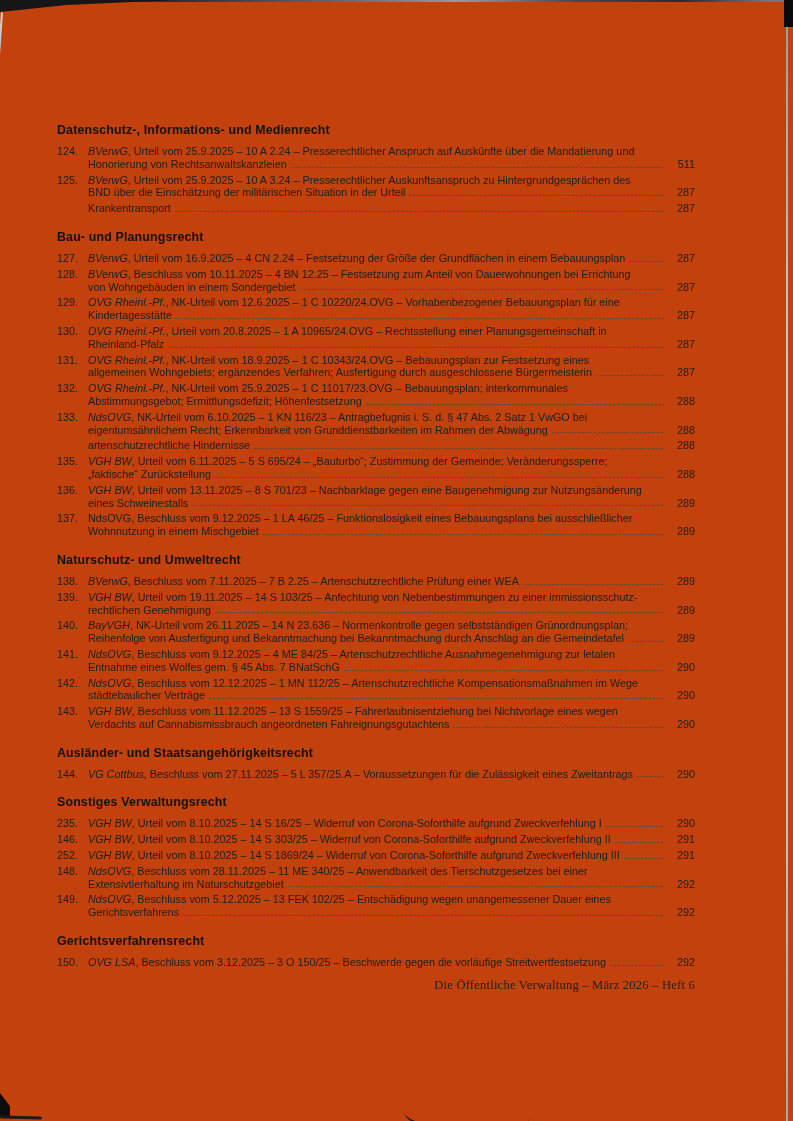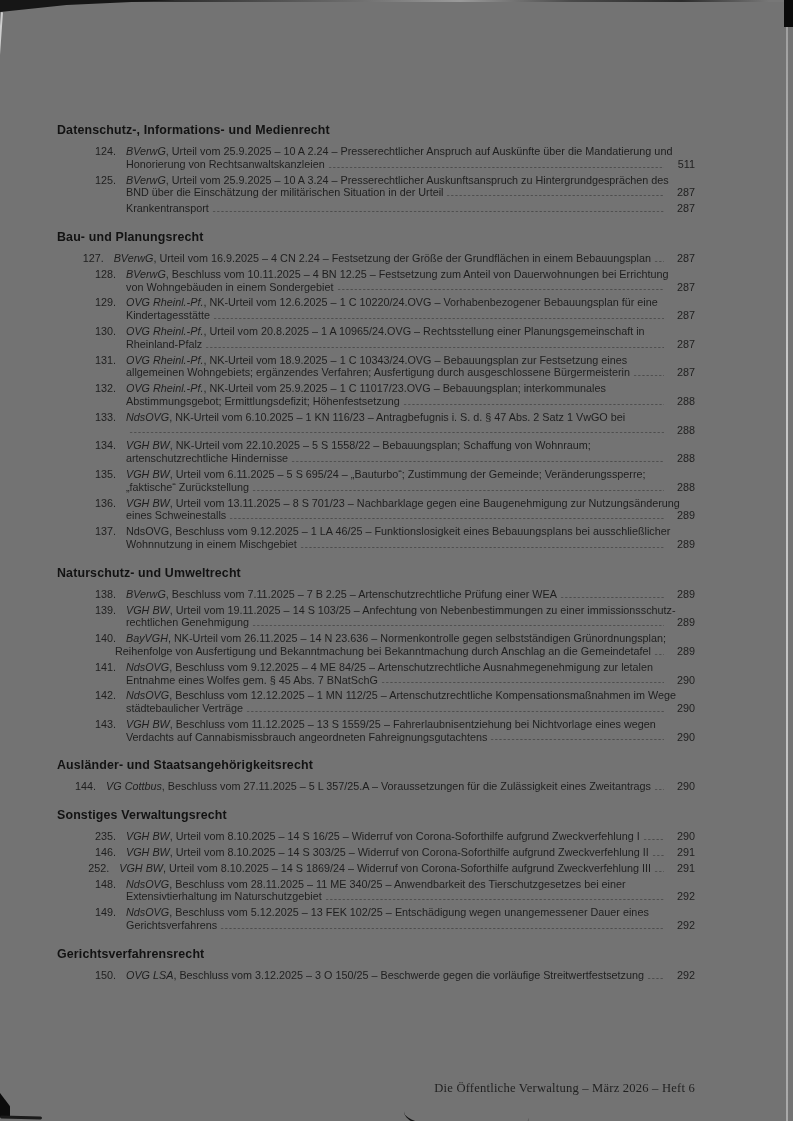--- a/index.html
+++ b/index.html
@@ -1,21 +1,21 @@
 <!DOCTYPE html>
 <html><head>
 <meta charset="utf-8">
 <style>
   html,body { margin:0; padding:0; }
   body {
     width:793px; height:1121px; position:relative; overflow:hidden;
     background:#fefefe;
     font-family:"Liberation Sans", sans-serif;
   }
-  .page { position:absolute; inset:0; background:#737373; }
+  .page { position:absolute; inset:0; background:#c2410c; }
 
   
   .art { position:absolute; pointer-events:none; }
   .art-top-line {
     left:0; top:0; width:793px; height:2px;
     background:linear-gradient(to right,#141414 0%,#2e2e2e 22%,#6e6e6e 45%,#9a9a9a 58%,#4a4a4a 72%,#2b2b2b 86%,#777 97%);
   }
   .art-top-left-wedge {
     left:0; top:0; width:175px; height:13px; background:#161616;
     clip-path:polygon(0 0, 100% 0, 38% 38%, 0 92%);
@@ -47,35 +47,35 @@
   .content {
     position:absolute; left:57px; top:123px; width:638px;
     font-size:10.8px; line-height:12.8px; color:#1e1e1e;
   }
   .section-title {
     font-size:12.4px; line-height:15px; font-weight:bold; color:#121212;
     margin:15px 0 7px 0; letter-spacing:0.15px;
   }
   .section-title:first-child { margin-top:0; }
   .item { margin:0 0 3px 0; }
-  .line { white-space:nowrap;margin-left:38px; }
+  .line { white-space:nowrap; }
   .line.cont { padding-left:31px; }
   .line.last { display:flex; align-items:baseline;justify-content:flex-end; }
   .line.last .txt { flex:0 0 auto; }
   .num { display:inline-block; width:31px; }
   .court-i { font-style:italic; }
   .leader {
     flex:1 1 auto; align-self:flex-end; height:3px; margin:0 9px 2px 3px; min-width:10px;
     background-image:radial-gradient(circle, #4c4c4c 0.8px, rgba(0,0,0,0) 1px);
     background-size:4.2px 3px; background-repeat:repeat-x; background-position:left bottom;
   }
   .pagenum { flex:0 0 auto; min-width:22px; text-align:right; color:#1e1e1e; }
 
   .footer {
-    position:absolute; left:57px; top:1081px; width:638px; text-align:right;
+    position:absolute; left:57px; top:978px; width:638px; text-align:right;
     font-family:"Liberation Serif", serif; font-size:12.6px; color:#1f1f1f;
     letter-spacing:0.2px;
   }
 </style>
 </head>
 <body>
 
 <div class="page">
 
   <div class="art art-top-line"></div>
@@ -157,26 +157,26 @@
           <div class="line"><span class="txt"><span class="num">132.</span><span class="court-i">OVG Rheinl.-Pf.</span>, NK-Urteil vom 25.9.2025 – 1 C 11017/23.OVG – Bebauungsplan; interkommunales</span></div>
           <div class="line cont last">
             <span class="txt">Abstimmungsgebot; Ermittlungsdefizit; Höhenfestsetzung</span>
             <span class="leader"></span>
             <span class="pagenum">288</span>
           </div>
         </div>
         <div class="item">
           <div class="line"><span class="txt"><span class="num">133.</span><span class="court-i">NdsOVG</span>, NK-Urteil vom 6.10.2025 – 1 KN 116/23 – Antragbefugnis i. S. d. § 47 Abs. 2 Satz 1 VwGO bei</span></div>
           <div class="line cont last">
+            <span class="txt">eigentumsähnlichem Recht; Erkennbarkeit von Grunddienstbarkeiten im Rahmen der Abwägung</span>
             <span class="leader"></span>
             <span class="pagenum">288</span>
           </div>
         </div>
         <div class="item">
-          <div class="line"><span class="txt"><span class="num">134.</span><span class="court-i">VGH BW</span>, NK-Urteil vom 22.10.2025 – 5 S 1558/22 – Bebauungsplan; Schaffung von Wohnraum;</span></div>
           <div class="line cont last">
             <span class="txt">artenschutzrechtliche Hindernisse</span>
             <span class="leader"></span>
             <span class="pagenum">288</span>
           </div>
         </div>
         <div class="item">
           <div class="line"><span class="txt"><span class="num">135.</span><span class="court-i">VGH BW</span>, Urteil vom 6.11.2025 – 5 S 695/24 – „Bauturbo“; Zustimmung der Gemeinde; Veränderungssperre;</span></div>
           <div class="line cont last">
             <span class="txt">„faktische“ Zurückstellung</span>

